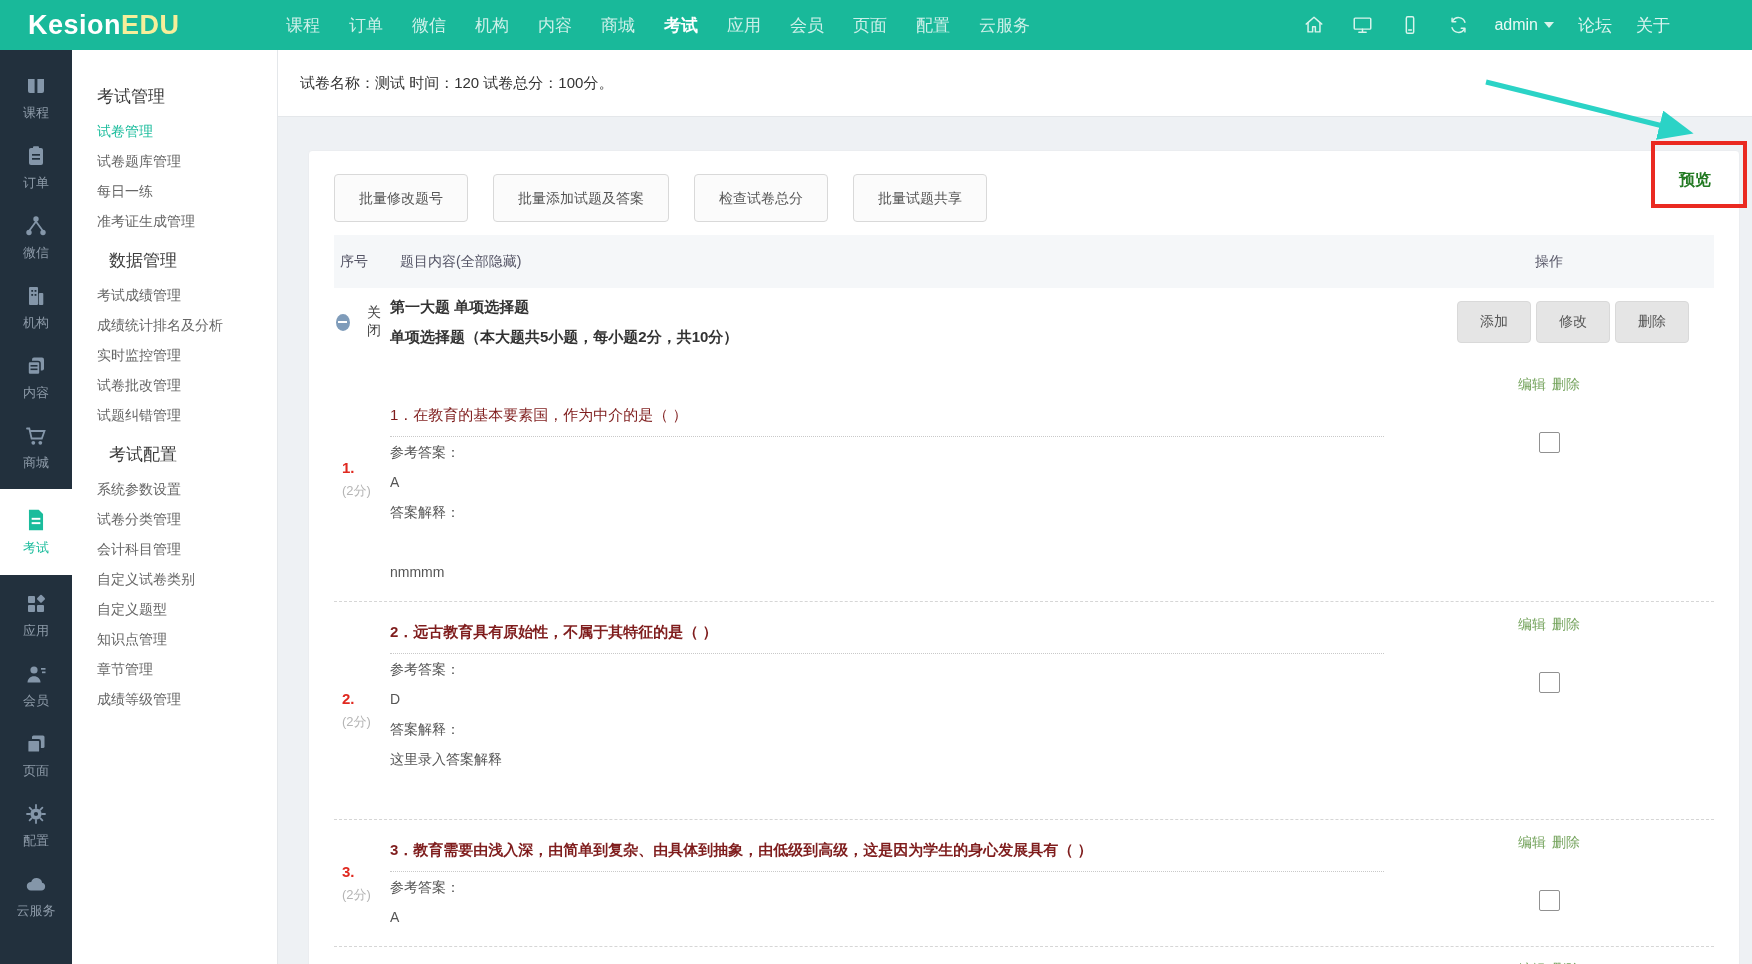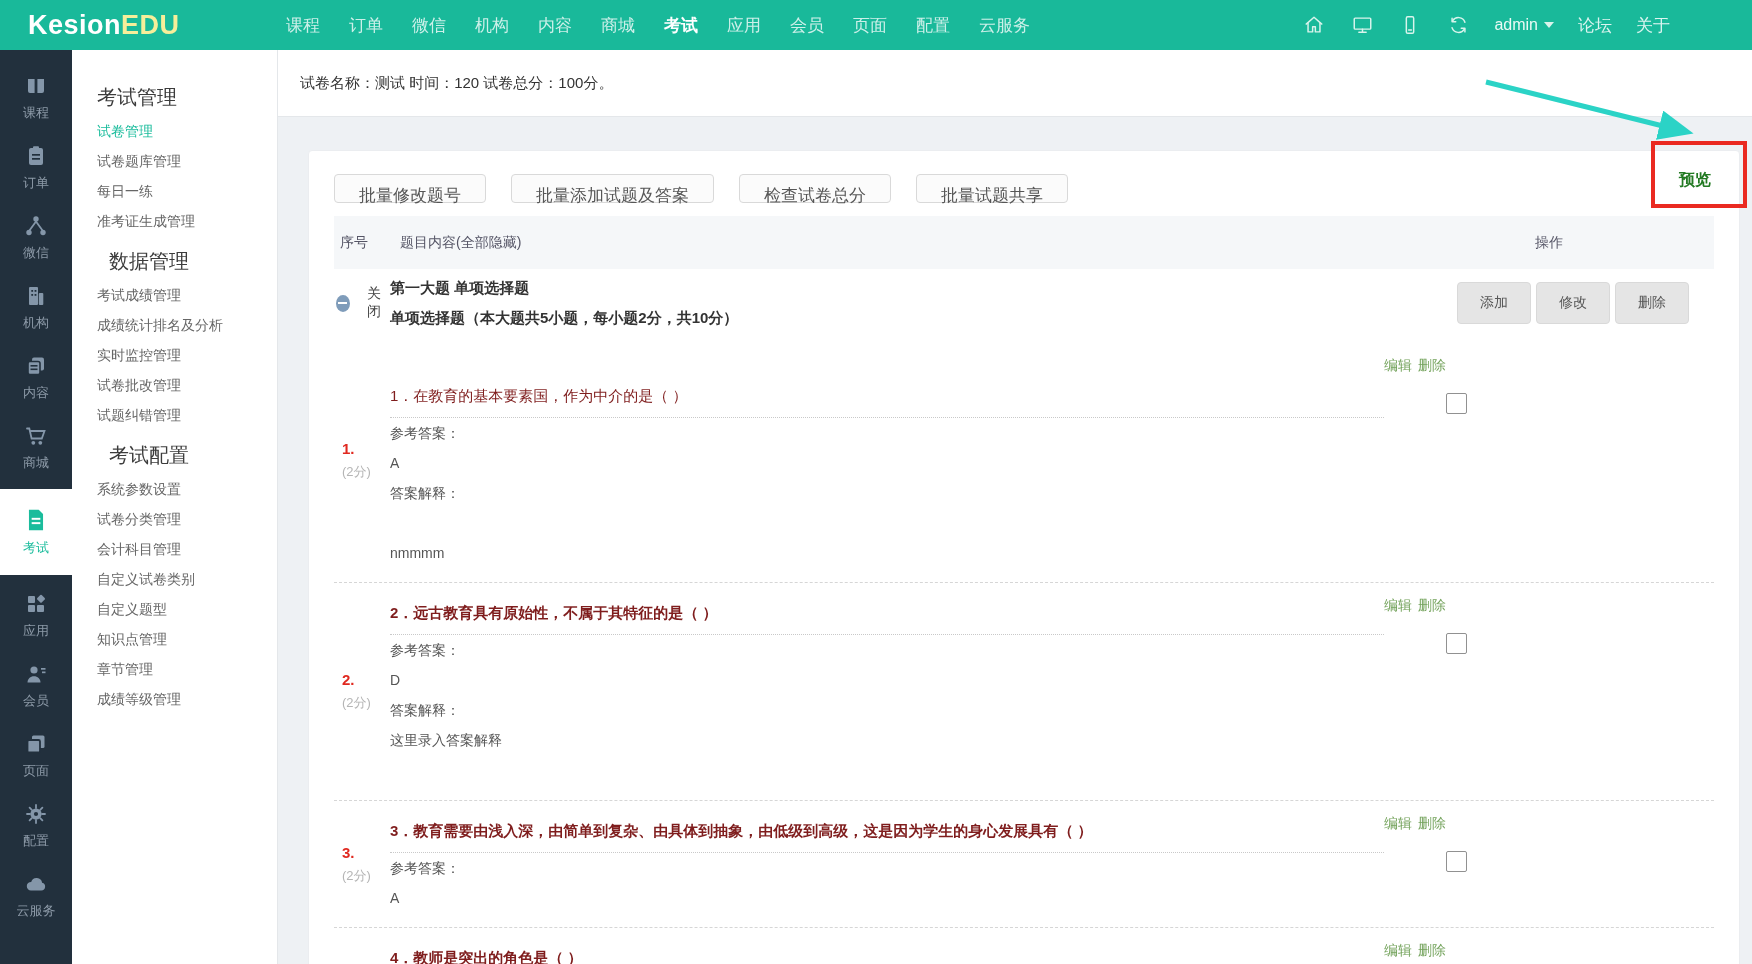--- a/index.html
+++ b/index.html
@@ -26,33 +26,33 @@
   .rail-item{height:70px;display:flex;flex-direction:column;align-items:center;justify-content:center;gap:6px;cursor:pointer;}
   .rail-item .rlabel{font-size:13px;color:#8d9aa8;}
   .rail-item svg{fill:#8496a9;stroke:none;}
   .rail-item svg .st{fill:none;stroke:#8496a9;stroke-width:1.8;stroke-linecap:round;}
   .rail-item.active{background:#ffffff;height:86px;margin:6px 0;}
   .rail-item.active .rlabel{color:#1abc9c;}
   .rail-item.active svg{fill:#1abc9c;}
 
   
   .submenu{position:absolute;left:72px;top:50px;bottom:0;width:206px;background:#fff;border-right:1px solid #e4e7ea;box-sizing:border-box;padding:36px 0 0 25px;}
-  .sec-title{font-size:20px;color:#3c3c3c;line-height:22px;margin-bottom:8px;}
+  .sec-title{font-size:17px;color:#3c3c3c;line-height:22px;margin-bottom:8px;}
   .sec-title.mt{margin-top:14px;margin-left:12px;}
   .sub-item{display:block;font-size:14px;color:#666;line-height:30px;text-decoration:none;cursor:pointer;}
   .sub-item.active{color:#1abc9c;}
 
   
   .main{position:absolute;left:278px;top:50px;right:0;bottom:0;background:#eef1f4;overflow:hidden;}
   .page-header{height:66px;background:#fff;border-bottom:1px solid #e4e7ea;display:flex;align-items:center;padding-left:22px;font-size:15px;color:#333;}
   .panel{position:relative;margin:33px 12px 0 30px;background:#fff;border:1px solid #ebedf0;border-radius:4px;box-sizing:border-box;padding:23px 25px 40px 25px;min-height:900px;}
   .preview-link{position:absolute;top:14px;right:28px;font-size:16px;font-weight:bold;color:#237a23;line-height:30px;cursor:pointer;}
 
   .toolbar{display:flex;gap:25px;}
-  .tb-btn{height:29px;line-height:42px;padding:0 24px;background:#fbfbfb;border:1px solid #d9d9d9;border-radius:4px;font-size:17px;color:#565656;cursor:pointer;font-family:inherit;}
+  .tb-btn{height:48px;line-height:42px;padding:0 24px;background:#fbfbfb;border:1px solid #d9d9d9;border-radius:4px;font-size:14px;color:#565656;cursor:pointer;font-family:inherit;}
 
   .grid{display:grid;grid-template-columns:56px 1fr 330px;}
   .thead{margin-top:13px;height:53px;background:#f5f7f9;align-items:center;font-size:14px;color:#556;}
   .th-seq{padding-left:6px;}
   .th-content{padding-left:10px;}
   .th-action{text-align:center;}
 
   .group-row{align-items:center;padding:4px 0 6px 0;}
   .g-seq{display:flex;align-items:center;gap:17px;padding-left:2px;font-size:14px;color:#444;cursor:pointer;}
   .minus-circle{width:17px;height:17px;border-radius:50%;background:#7f9cba;display:inline-flex;align-items:center;justify-content:center;}
@@ -66,21 +66,21 @@
   .q-seq{display:flex;flex-direction:column;justify-content:center;align-items:flex-start;gap:6px;padding-left:8px;}
   .q-num{color:#e02920;font-weight:bold;font-size:15px;}
   .q-pts{color:#b5b5b5;font-size:13px;}
   .q-content{padding-top:15px;padding-bottom:14px;}
   .q-block.first .q-content{padding-top:42px;}
   .q-block.pb-lg .q-content{padding-bottom:45px;}
   .q-text{font-size:15px;color:#7f1d1d;line-height:30px;padding-bottom:6px;border-bottom:1px dotted #c9c9c9;}
   .q-text.bold{font-weight:bold;}
   .q-line{font-size:14px;color:#555;line-height:30px;}
   .q-exp-gap{margin-top:30px;}
-  .q-action{display:flex;padding-top:12px;}
+  .q-action{display:flex;flex-direction:column;align-items:center;padding-top:12px;}
   .q-block.first .q-action{padding-top:16px;}
   .edit-del{display:flex;gap:6px;font-size:14px;color:#74a35c;line-height:20px;}
   .edit-del span{cursor:pointer;}
   .row-check{appearance:none;-webkit-appearance:none;width:21px;height:21px;border:1px solid #919191;border-radius:2px;background:#fff;margin:38px 0 0 0;cursor:pointer;}
 
   
   .annotation-box{position:absolute;left:1651px;top:141px;width:96px;height:67px;border:4px solid #ea2a21;box-sizing:border-box;z-index:30;pointer-events:none;}
   .annotation-arrow{position:absolute;left:1474px;top:70px;z-index:30;pointer-events:none;}
 </style>
 </head>

